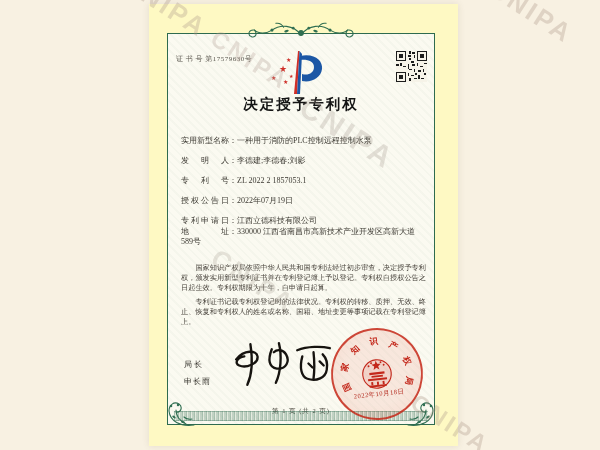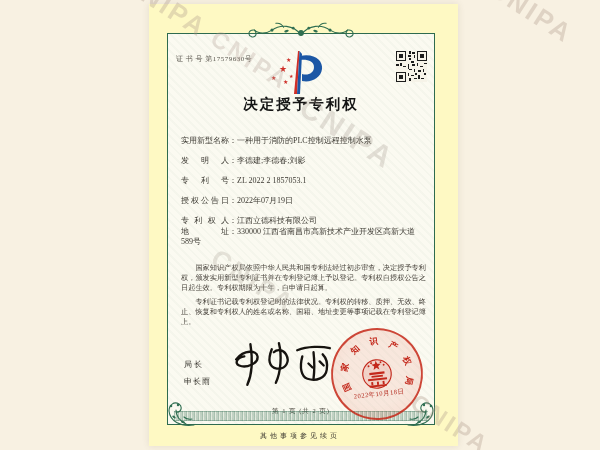--- a/index.html
+++ b/index.html
@@ -150,21 +150,21 @@
       <div class="field r0">
         <span class="flabel">实用新型名称</span><span class="colon">：</span><span class="fvalue">一种用于消防的PLC控制远程控制水泵</span>
       </div>
       <div class="field r2">
         <span class="flabel">专利号</span><span class="colon">：</span><span class="fvalue">ZL 2022 2 1857053.1</span>
       </div>
       <div class="field r3">
         <span class="flabel">授权公告日</span><span class="colon">：</span><span class="fvalue">2022年07月19日</span>
       </div>
       <div class="field r4">
-        <span class="flabel">专利权人</span><span class="colon">：</span><span class="fvalue">江西立德科技有限公司</span>
+        <span class="flabel">专利申请日</span><span class="colon">：</span><span class="fvalue">江西立德科技有限公司</span>
       </div>
       <div class="field r5">
         <div><span class="flabel">地址</span><span class="colon">：</span><span class="fvalue">330000 江西省南昌市高新技术产业开发区高新大道589号</span></div>
       </div>
 
       <div class="paras">
         <p>国家知识产权局依照中华人民共和国专利法经过初步审查，决定授予专利权，颁发实用新型专利证书并在专利登记簿上予以登记。专利权自授权公告之日起生效。专利权期限为十年，自申请日起算。</p>
         <p>专利证书记载专利权登记时的法律状况。专利权的转移、质押、无效、终止、恢复和专利权人的姓名或名称、国籍、地址变更等事项记载在专利登记簿上。</p>
       </div>
 
@@ -239,16 +239,15 @@
         <g fill="#2f6e51">
           <circle cx="5" cy="9" r="1.3"></circle>
             <circle cx="12" cy="8" r="1.2"></circle>
           <ellipse cx="8" cy="20" rx="2" ry="1.1" transform="rotate(40 8 20)"></ellipse>
           <ellipse cx="17" cy="25" rx="2" ry="1.1" transform="rotate(15 17 25)"></ellipse>
         </g>
       </svg>
 
     </div>
 
-    <div class="footer-note">其他事项参见续页</div>
   </div>
 
 </div>
 
 </body></html>

